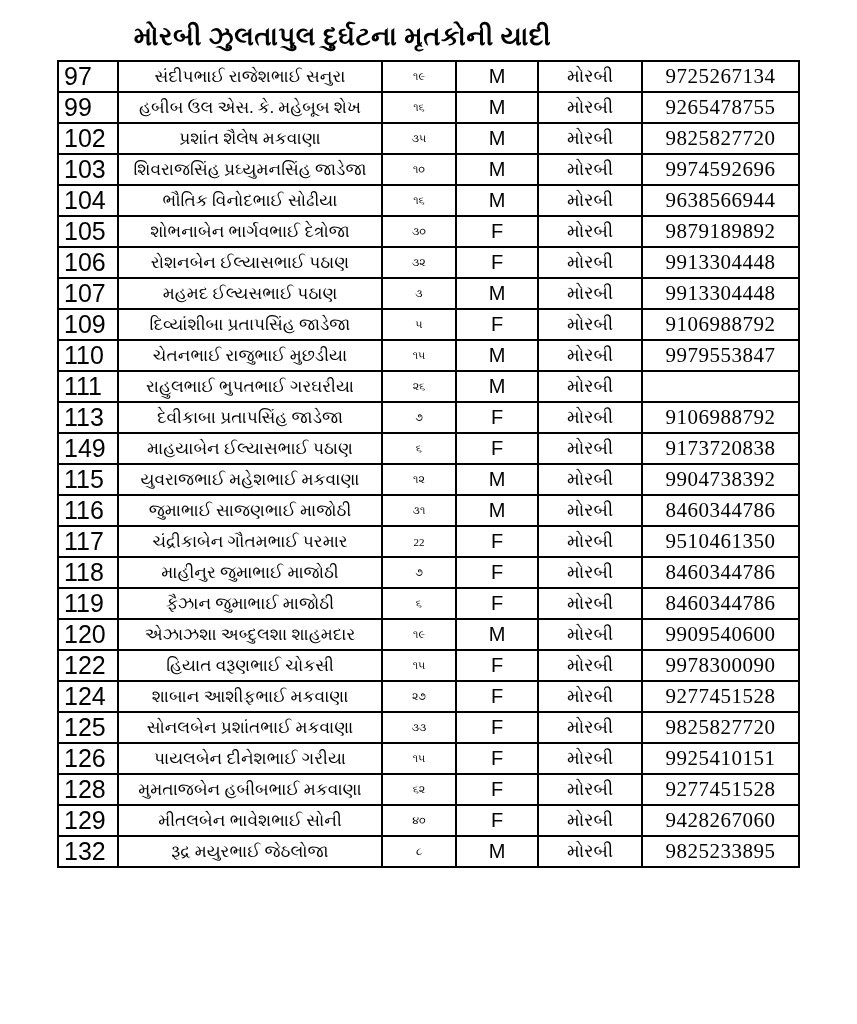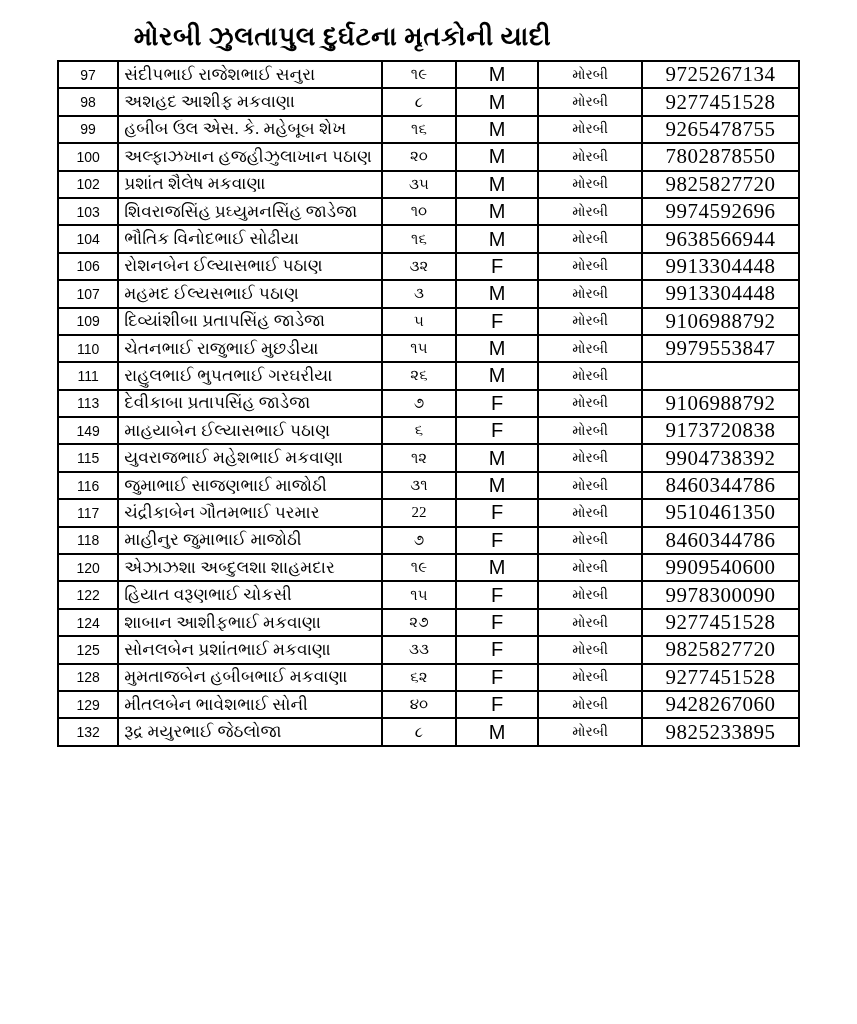--- a/index.html
+++ b/index.html
@@ -32,68 +32,52 @@
   }
   table.victims td {
     border: 2px solid #000;
     height: 25.4px;
     padding: 0 5px;
     overflow: hidden;
     white-space: nowrap;
     vertical-align: middle;
     background: #fff;
   }
-  .col-sr     { width: 7.3%;  text-align: center; font-size: 14px; font-family: "Liberation Sans", sans-serif; }
-  .col-name   { width: 37.4%; text-align: left;   font-size: 17px; font-family: "Liberation Serif", serif; }
-  .col-age    { width: 9.4%;  text-align: center; font-size: 15px; font-family: "Liberation Serif", serif; }
+  .col-sr     { width: 7.3%;  text-align: left; font-size: 25px; font-family: "Liberation Sans", sans-serif; }
+  .col-name   { width: 37.4%; text-align: center;   font-size: 17px; font-family: "Liberation Serif", serif; }
+  .col-age    { width: 9.4%;  text-align: center; font-size: 11px; font-family: "Liberation Serif", serif; }
   .col-gender { width: 10.5%; text-align: center; font-size: 20px; font-family: "Liberation Sans", sans-serif; }
-  .col-city   { width: 13.8%; text-align: center; font-size: 14px; font-family: "Liberation Serif", serif; }
+  .col-city   { width: 13.8%; text-align: center; font-size: 18px; font-family: "Liberation Serif", serif; }
   .col-phone  { width: 21.6%; text-align: center; font-size: 21px; font-family: Liberation Serif, serif; letter-spacing: 0.5px; }
 </style>
 </head>
 <body>
 
 <div class="page">
   <h1 class="doc-title">મોરબી ઝુલતાપુલ દુર્ઘટના મૃતકોની યાદી</h1>
 
   <table class="victims">
     <tbody>
         <tr>
           <td class="col-sr">97</td>
           <td class="col-name">સંદીપભાઈ રાજેશભાઈ સનુરા</td>
           <td class="col-age">૧૯</td>
           <td class="col-gender">M</td>
           <td class="col-city">મોરબી</td>
           <td class="col-phone">9725267134</td>
         </tr>
         <tr>
-          <td class="col-sr">98</td>
-          <td class="col-name">અશહદ આશીફ મકવાણા</td>
-          <td class="col-age">૮</td>
-          <td class="col-gender">M</td>
-          <td class="col-city">મોરબી</td>
-          <td class="col-phone">9277451528</td>
-        </tr>
-        <tr>
           <td class="col-sr">99</td>
           <td class="col-name">હબીબ ઉલ એસ. કે. મહેબૂબ શેખ</td>
           <td class="col-age">૧૬</td>
           <td class="col-gender">M</td>
           <td class="col-city">મોરબી</td>
           <td class="col-phone">9265478755</td>
         </tr>
         <tr>
-          <td class="col-sr">100</td>
-          <td class="col-name">અલ્ફાઝખાન હજહીઝુલાખાન પઠાણ</td>
-          <td class="col-age">૨૦</td>
-          <td class="col-gender">M</td>
-          <td class="col-city">મોરબી</td>
-          <td class="col-phone">7802878550</td>
-        </tr>
-        <tr>
           <td class="col-sr">102</td>
           <td class="col-name">પ્રશાંત શૈલેષ મકવાણા</td>
           <td class="col-age">૩૫</td>
           <td class="col-gender">M</td>
           <td class="col-city">મોરબી</td>
           <td class="col-phone">9825827720</td>
         </tr>
         <tr>
           <td class="col-sr">103</td>
           <td class="col-name">શિવરાજસિંહ પ્રઘ્યુમનસિંહ જાડેજા</td>
@@ -104,20 +88,28 @@
         </tr>
         <tr>
           <td class="col-sr">104</td>
           <td class="col-name">ભૌતિક વિનોદભાઈ સોઢીયા</td>
           <td class="col-age">૧૬</td>
           <td class="col-gender">M</td>
           <td class="col-city">મોરબી</td>
           <td class="col-phone">9638566944</td>
         </tr>
         <tr>
+          <td class="col-sr">105</td>
+          <td class="col-name">શોભનાબેન ભાર્ગવભાઈ દેત્રોજા</td>
+          <td class="col-age">૩૦</td>
+          <td class="col-gender">F</td>
+          <td class="col-city">મોરબી</td>
+          <td class="col-phone">9879189892</td>
+        </tr>
+        <tr>
           <td class="col-sr">106</td>
           <td class="col-name">રોશનબેન ઈલ્યાસભાઈ પઠાણ</td>
           <td class="col-age">૩૨</td>
           <td class="col-gender">F</td>
           <td class="col-city">મોરબી</td>
           <td class="col-phone">9913304448</td>
         </tr>
         <tr>
           <td class="col-sr">107</td>
           <td class="col-name">મહમદ ઈલ્યસભાઈ પઠાણ</td>
@@ -192,20 +184,28 @@
         </tr>
         <tr>
           <td class="col-sr">118</td>
           <td class="col-name">માહીનુર જુમાભાઈ માજોઠી</td>
           <td class="col-age">૭</td>
           <td class="col-gender">F</td>
           <td class="col-city">મોરબી</td>
           <td class="col-phone">8460344786</td>
         </tr>
         <tr>
+          <td class="col-sr">119</td>
+          <td class="col-name">ફૈઝાન જુમાભાઈ માજોઠી</td>
+          <td class="col-age">૬</td>
+          <td class="col-gender">F</td>
+          <td class="col-city">મોરબી</td>
+          <td class="col-phone">8460344786</td>
+        </tr>
+        <tr>
           <td class="col-sr">120</td>
           <td class="col-name">એઝાઝશા અબ્દુલશા શાહમદાર</td>
           <td class="col-age">૧૯</td>
           <td class="col-gender">M</td>
           <td class="col-city">મોરબી</td>
           <td class="col-phone">9909540600</td>
         </tr>
         <tr>
           <td class="col-sr">122</td>
           <td class="col-name">હિયાત વરૂણભાઈ ચોકસી</td>
@@ -222,20 +222,28 @@
           <td class="col-city">મોરબી</td>
           <td class="col-phone">9277451528</td>
         </tr>
         <tr>
           <td class="col-sr">125</td>
           <td class="col-name">સોનલબેન પ્રશાંતભાઈ મકવાણા</td>
           <td class="col-age">૩૩</td>
           <td class="col-gender">F</td>
           <td class="col-city">મોરબી</td>
           <td class="col-phone">9825827720</td>
+        </tr>
+        <tr>
+          <td class="col-sr">126</td>
+          <td class="col-name">પાયલબેન દીનેશભાઈ ગરીયા</td>
+          <td class="col-age">૧૫</td>
+          <td class="col-gender">F</td>
+          <td class="col-city">મોરબી</td>
+          <td class="col-phone">9925410151</td>
         </tr>
         <tr>
           <td class="col-sr">128</td>
           <td class="col-name">મુમતાજબેન હબીબભાઈ મકવાણા</td>
           <td class="col-age">૬૨</td>
           <td class="col-gender">F</td>
           <td class="col-city">મોરબી</td>
           <td class="col-phone">9277451528</td>
         </tr>
         <tr>

